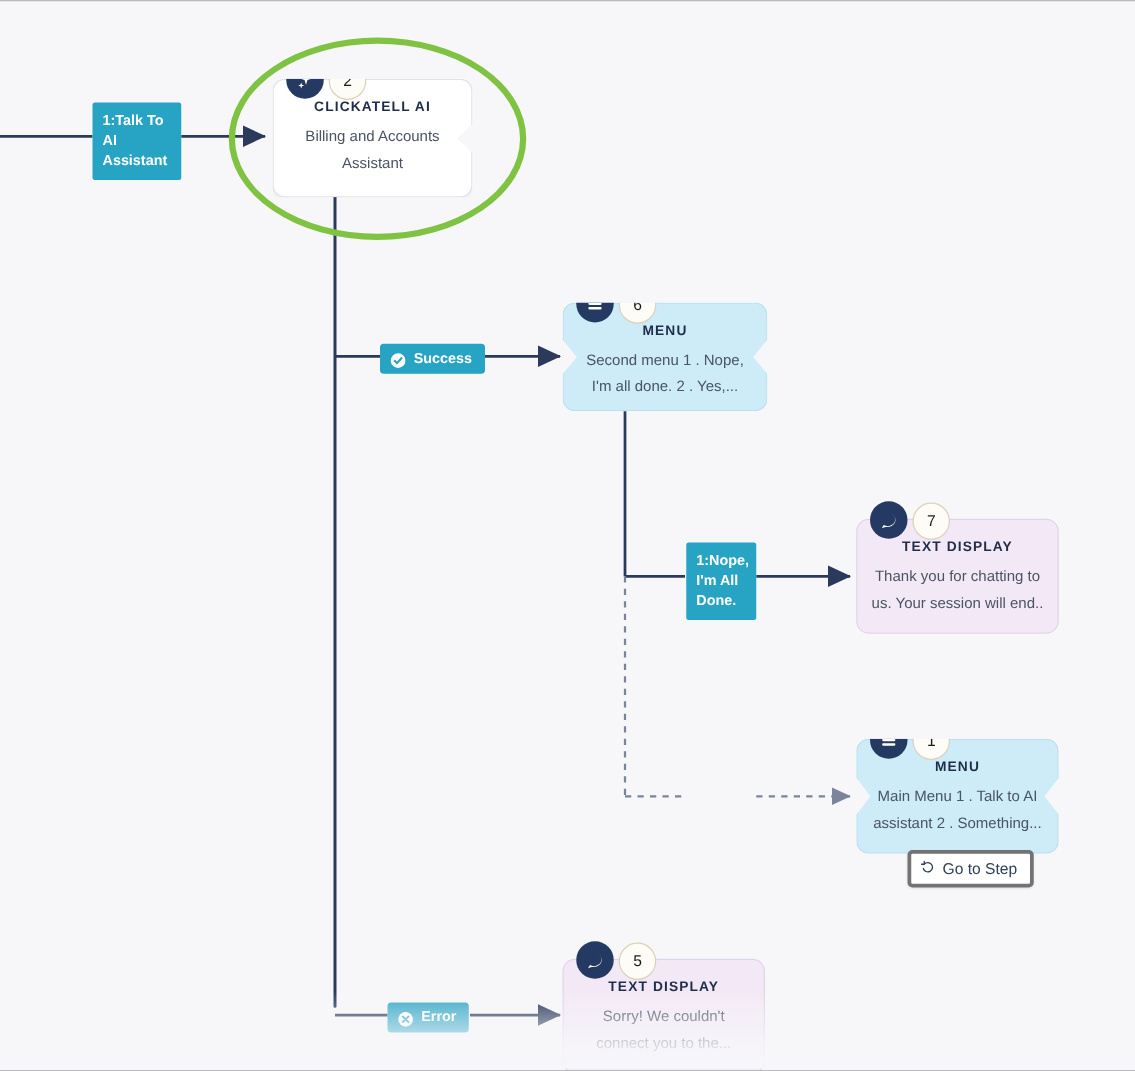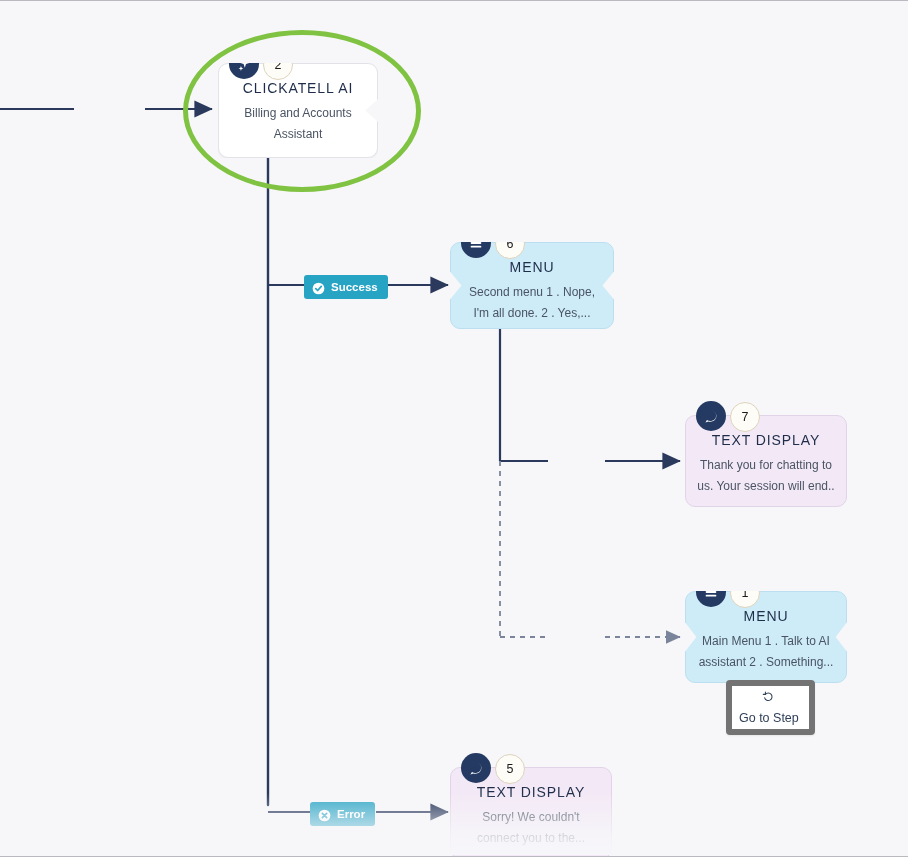--- a/index.html
+++ b/index.html
@@ -23,22 +23,22 @@
   
   .node{
     position:absolute;
     box-sizing:border-box;
     border-radius:10px;
     display:flex;flex-direction:column;
     align-items:center;
     padding-top:16px;
   }
   .node .ntype{
-    font-size:14px;
-    font-weight:normal;
+    font-size:11px;
+    font-weight:bold;
     letter-spacing:.9px;
     color:#1f2d4a;
     text-transform:uppercase;
     margin-bottom:7px;
   }
   .node .ntext{
     font-size:12px;
     line-height:21px;
     color:#4a5464;
     text-align:center;
@@ -112,29 +112,28 @@
     border:5px solid #80c342;
     border-radius:50%;
     z-index:6;
     box-sizing:border-box;
   }
 
   
   .goto{
     position:absolute;
     background:#ffffff;
-    border:6px solid #737373;
+    border:3px solid #737373;
     border-radius:4px;
     padding:4px 10px 4px 7px;
     font-size:12.5px;
     color:#31405a;
     display:flex;align-items:center;gap:5px;
     box-shadow:0 1px 2px rgba(0,0,0,.07);
     z-index:7;
-    flex-direction:column;
   }
 
   
   #fade{
     position:absolute;left:0;bottom:1px;width:908px;height:62px;
     background:linear-gradient(to bottom,rgba(247,247,250,0) 0%,rgba(247,247,250,.82) 72%,rgba(247,247,250,.97) 100%);
     z-index:8;pointer-events:none;
   }
 </style>
 </head>
@@ -170,20 +169,23 @@
     <path d="M500,460 L548,460" stroke="#2b3a5c" stroke-width="2.2" fill="none"></path>
 
     <path d="M605,460 L680,460" stroke="#2b3a5c" stroke-width="2.2" fill="none" marker-end="url(#arw)"></path>
 
     <path d="M500,460 L500,636" stroke="#7a859c" stroke-width="1.8" fill="none" stroke-dasharray="5 5"></path>
     <path d="M500,636 L548,636" stroke="#7a859c" stroke-width="1.8" fill="none" stroke-dasharray="5 5"></path>
 
     <path d="M605,636 L680,636" stroke="#7a859c" stroke-width="1.8" fill="none" stroke-dasharray="5 5" marker-end="url(#arwg)"></path>
   </svg>
 
+  <div class="elabel block" style="left:74px;top:81px;width:71px;">
+    <span>1:Talk To AI Assistant</span>
+  </div>
 
   <div class="elabel pill" style="left:304px;top:274px;">
     <span class="bi">
       <svg width="13" height="13" viewBox="0 0 16 16">
           <circle cx="8" cy="8" r="7.2" fill="#fff"></circle>
           <path d="M4.6 8.2 L7 10.5 L11.4 5.4" stroke="#27a3c4" stroke-width="2" fill="none" stroke-linecap="round" stroke-linejoin="round"></path>
         </svg>
     </span>
     <span>Success</span>
   </div>
@@ -191,20 +193,23 @@
   <div class="elabel pill" style="left:310px;top:801px;opacity:.9;">
     <span class="bi">
       <svg width="13" height="13" viewBox="0 0 16 16">
           <circle cx="8" cy="8" r="7.2" fill="#fff"></circle>
           <path d="M5.3 5.3 L10.7 10.7 M10.7 5.3 L5.3 10.7" stroke="#27a3c4" stroke-width="2" stroke-linecap="round"></path>
         </svg>
     </span>
     <span>Error</span>
   </div>
 
+  <div class="elabel block" style="left:549px;top:433px;width:56px;">
+    <span>1:Nope, I'm All Done.</span>
+  </div>
 
 
   <div class="node node-ai" style="left:218px;top:62px;">
     <span class="nicon">
       <svg width="16" height="16" viewBox="0 0 20 20">
         <path d="M11 2.2 L12.5 7 L17.3 8.5 L12.5 10 L11 14.8 L9.5 10 L4.7 8.5 L9.5 7 Z" fill="#fff"></path>
         <path d="M6.2 12.4 L7 14.7 L9.3 15.5 L7 16.3 L6.2 18.6 L5.4 16.3 L3.1 15.5 L5.4 14.7 Z" fill="#fff"></path>
       </svg>
     </span>
     <span class="nnum">2</span>

